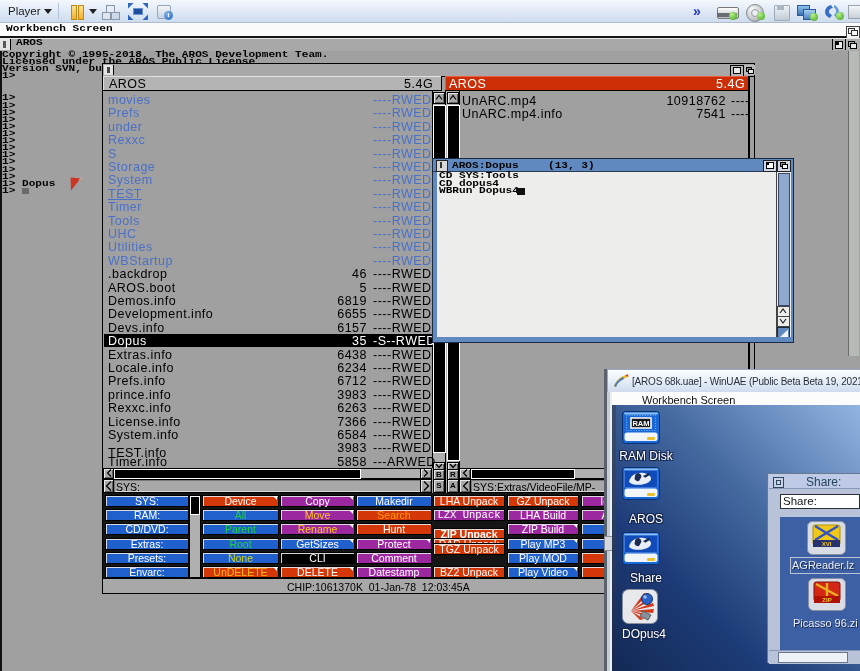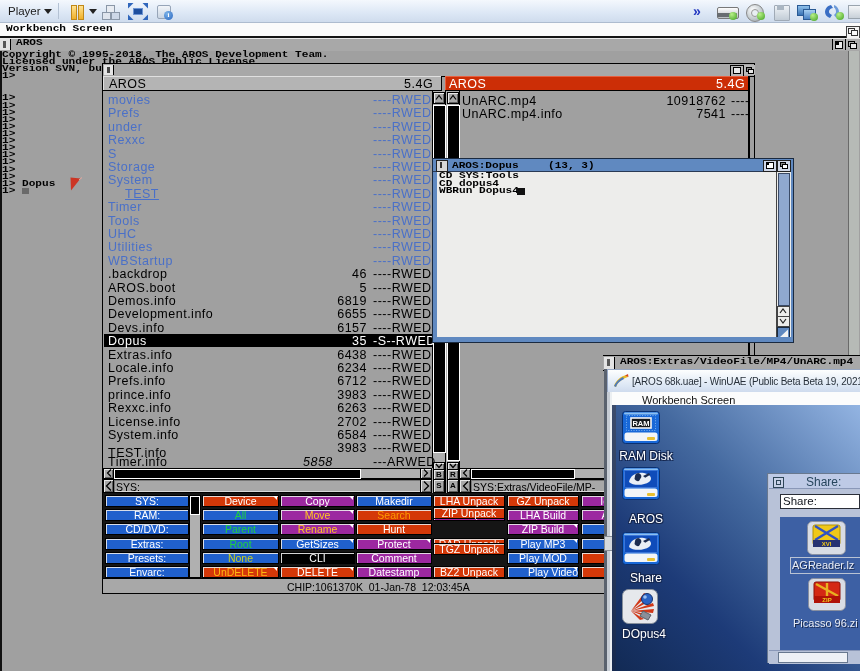--- a/index.html
+++ b/index.html
@@ -182,21 +182,21 @@
 <div class="fs blu" style="left:5px;top:55.8px;">under</div>
 <div class="fs blu" style="left:270px;top:55.8px;">----RWED</div>
 <div class="fs blu" style="left:5px;top:69.2px;">Rexxc</div>
 <div class="fs blu" style="left:270px;top:69.2px;">----RWED</div>
 <div class="fs blu" style="left:5px;top:82.6px;">S</div>
 <div class="fs blu" style="left:270px;top:82.6px;">----RWED</div>
 <div class="fs blu" style="left:5px;top:96.0px;">Storage</div>
 <div class="fs blu" style="left:270px;top:96.0px;">----RWED</div>
 <div class="fs blu" style="left:5px;top:109.4px;">System</div>
 <div class="fs blu" style="left:270px;top:109.4px;">----RWED</div>
-<div class="fs blu" style="left:22px;top:122.8px;text-decoration:underline;">TEST</div>
+<div class="fs blu" style="left:5px;top:122.8px;text-decoration:underline;">TEST</div>
 <div class="fs blu" style="left:270px;top:122.8px;">----RWED</div>
 <div class="fs blu" style="left:5px;top:136.2px;">Timer</div>
 <div class="fs blu" style="left:270px;top:136.2px;">----RWED</div>
 <div class="fs blu" style="left:5px;top:149.6px;">Tools</div>
 <div class="fs blu" style="left:270px;top:149.6px;">----RWED</div>
 <div class="fs blu" style="left:5px;top:163.0px;">UHC</div>
 <div class="fs blu" style="left:270px;top:163.0px;">----RWED</div>
 <div class="fs blu" style="left:5px;top:176.4px;">Utilities</div>
 <div class="fs blu" style="left:270px;top:176.4px;">----RWED</div>
 <div class="fs blu" style="left:5px;top:189.8px;">WBStartup</div>
@@ -229,30 +229,30 @@
 <div class="fs" style="left:5px;top:310.4px;">Prefs.info</div>
 <div class="fs" style="left:200px;top:310.4px;width:64px;text-align:right;">6712</div>
 <div class="fs" style="left:270px;top:310.4px;">----RWED</div>
 <div class="fs" style="left:5px;top:323.8px;">prince.info</div>
 <div class="fs" style="left:200px;top:323.8px;width:64px;text-align:right;">3983</div>
 <div class="fs" style="left:270px;top:323.8px;">----RWED</div>
 <div class="fs" style="left:5px;top:337.2px;">Rexxc.info</div>
 <div class="fs" style="left:200px;top:337.2px;width:64px;text-align:right;">6263</div>
 <div class="fs" style="left:270px;top:337.2px;">----RWED</div>
 <div class="fs" style="left:5px;top:350.6px;">License.info</div>
-<div class="fs" style="left:200px;top:350.6px;width:64px;text-align:right;">2702</div>
+<div class="fs" style="left:200px;top:350.6px;width:64px;text-align:right;">7366</div>
 <div class="fs" style="left:270px;top:350.6px;">----RWED</div>
 <div class="fs" style="left:5px;top:364.0px;">System.info</div>
 <div class="fs" style="left:200px;top:364.0px;width:64px;text-align:right;">6584</div>
 <div class="fs" style="left:270px;top:364.0px;">----RWED</div>
 <div class="fs" style="left:5px;top:382px;">TEST.info</div>
 <div class="fs" style="left:200px;top:377.4px;width:64px;text-align:right;">3983</div>
 <div class="fs" style="left:270px;top:377.4px;">----RWED</div>
 <div class="fs" style="left:5px;top:390.8px;">Timer.info</div>
-<div class="fs" style="left:200px;top:390.8px;width:64px;text-align:left;font-style:italic;">5858</div>
+<div class="fs" style="left:200px;top:390.8px;width:64px;text-align:right;">5858</div>
 <div class="fs" style="left:270px;top:390.8px;">---ARWED</div>
 </div>
 
  <div class="fs" style="left:359px;top:30px;">UnARC.mp4</div>
  <div class="fs" style="left:359px;top:43px;">UnARC.mp4.info</div>
  <div class="fs" style="left:560px;top:30px;text-align:right;width:63px;">10918762</div>
  <div class="fs" style="left:560px;top:43px;text-align:right;width:63px;">7541</div>
  <div class="fs" style="left:628px;top:30px;">----</div>
  <div class="fs" style="left:628px;top:43px;">----</div>
 
@@ -337,32 +337,32 @@
 <div class="ab" style="left:246px;top:502.8px;width:0;height:0;border-left:4px solid transparent;border-top:4px solid #fff;"></div>
 <div class="bt bb" style="left:253px;top:431.0px;width:74px;color:#fff;">Makedir</div>
 <div class="bt br" style="left:253px;top:445.2px;width:74px;color:#ff9c00;">Search</div>
 <div class="bt br" style="left:253px;top:459.3px;width:74px;color:#fff;">Hunt</div>
 <div class="bt bp" style="left:253px;top:473.5px;width:74px;color:#fff;">Protect</div>
 <div class="ab" style="left:323px;top:474.5px;width:0;height:0;border-left:4px solid transparent;border-top:4px solid #fff;"></div>
 <div class="bt bp" style="left:253px;top:487.6px;width:74px;color:#fff;">Comment</div>
 <div class="bt bp" style="left:253px;top:501.8px;width:74px;color:#fff;">Datestamp</div>
 <div class="bt br" style="left:330px;top:431.0px;width:70px;color:#fff;">LHA Unpack</div>
 <div class="bt bp" style="left:330px;top:445.2px;width:70px;color:#fff;font-family:Liberation Mono, monospace;">LZX Unpack</div>
-<div class="bt br" style="left:330px;top:443px;width:70px;color:#fff;">ZIP Unpack</div>
+<div class="bt br" style="left:330px;top:464px;width:70px;color:#fff;font-weight:bold;">ZIP Unpack</div>
 <div class="bt br" style="left:330px;top:473.5px;width:70px;color:#fff;">RAR Unpack</div>
 <div class="bt br" style="left:330px;top:479px;width:70px;color:#fff;">TGZ Unpack</div>
 <div class="bt br" style="left:330px;top:501.8px;width:70px;color:#fff;">BZ2 Unpack</div>
 <div class="bt br" style="left:404px;top:431.0px;width:70px;color:#fff;">GZ Unpack</div>
 <div class="bt bp" style="left:404px;top:445.2px;width:70px;color:#fff;">LHA Build</div>
 <div class="bt bp" style="left:404px;top:459.3px;width:70px;color:#fff;">ZIP Build</div>
 <div class="ab" style="left:470px;top:460.3px;width:0;height:0;border-left:4px solid transparent;border-top:4px solid #fff;"></div>
 <div class="bt bb" style="left:404px;top:473.5px;width:70px;color:#fff;">Play MP3</div>
 <div class="ab" style="left:470px;top:474.5px;width:0;height:0;border-left:4px solid transparent;border-top:4px solid #fff;"></div>
 <div class="bt bb" style="left:404px;top:487.6px;width:70px;color:#fff;">Play MOD</div>
-<div class="bt bb" style="left:404px;top:501.8px;width:70px;color:#fff;text-align:right;">Play Video</div>
+<div class="bt bb" style="left:404px;top:501.8px;width:70px;color:#fff;">Play Video</div>
 <div class="ab" style="left:470px;top:502.8px;width:0;height:0;border-left:4px solid transparent;border-top:4px solid #fff;"></div>
 <div class="bt bp" style="left:478px;top:431.0px;width:74px;color:#fff;">IconInfo</div>
 <div class="bt bp" style="left:478px;top:445.2px;width:74px;color:#fff;">Archive</div>
 <div class="bt bb" style="left:478px;top:459.3px;width:74px;color:#fff;">Play</div>
 <div class="bt bb" style="left:478px;top:473.5px;width:74px;color:#fff;">Guide</div>
 <div class="bt br" style="left:478px;top:487.6px;width:74px;color:#fff;">Run</div>
 <div class="bt br" style="left:478px;top:501.8px;width:74px;color:#fff;">New</div>
 <div class="ab" style="left:86px;top:431px;width:10px;height:81px;background:#b0b0b0;border:1px solid #000;"></div>
 <div class="ab" style="left:87px;top:432px;width:8px;height:17px;background:#000;border:1px solid #fff;"></div>
 </div>
@@ -402,25 +402,20 @@
         <path d="M1,1 L4,5 L7,1" fill="none" stroke="#222" stroke-width="1.2"></path>
       </svg>
  <div class="ab" style="left:344px;top:168px;width:11px;height:12px;background:#6089c0;border:1px solid #1a2a40;"></div>
  <svg class="ab" style="left:345px;top:169px;" width="11" height="11">
         <path d="M1,10 L10,1.5 L10,10 Z" fill="#f4f4f4"></path>
       </svg>
 
  <div class="ab" style="left:0;top:178px;width:358px;height:4px;background:#6089c0;"></div>
 </div>
 
-<div id="arostitle2" class="ab" style="left:603px;top:355px;width:257px;height:14px;background:#a8a8a8;border-top:1px solid #000;border-bottom:1px solid #000;">
- <div class="ab" style="left:1px;top:1px;width:10px;height:12px;background:#e4e4e4;border-right:1px solid #000;"></div>
- <div class="ab" style="left:4px;top:3px;width:3px;height:7px;background:#585858;"></div>
- <div class="t" style="left:17px;top:3px;">AROS:Extras/VideoFile/MP4/UnARC.mp4</div>
-</div>
 
 <div id="winuae" class="ab" style="left:603px;top:369px;width:257px;height:302px;">
 
  <div class="ab" style="left:4px;top:0;width:253px;height:23px;background:linear-gradient(#fdfefe,#dbe6f4 70%,#cdd9ec);border-top:1px solid #98a8c4;border-left:1px solid #98a8c4;"></div>
  <svg class="ab" style="left:10px;top:4px;" width="16" height="16" viewBox="0 0 16 16">
    <path d="M1,13 C3,7 8,3 14,2 L15,4 C9,6 5,9 3,14 Z" fill="#e8b820"></path>
    <path d="M1,13 C3,9 6,6 10,4 L11,6 C7,8 4,10 3,14 Z" fill="#4a7ac0"></path>
    <path d="M12,2.5 L15,1 L15.5,4 Z" fill="#d84820"></path>
  </svg>
  <div class="ab" style="left:29px;top:7px;font:10px 'Liberation Sans';color:#28313b;white-space:nowrap;width:228px;overflow:hidden;letter-spacing:-0.2px;">[AROS 68k.uae] - WinUAE (Public Beta Beta 19, 2021</div>

